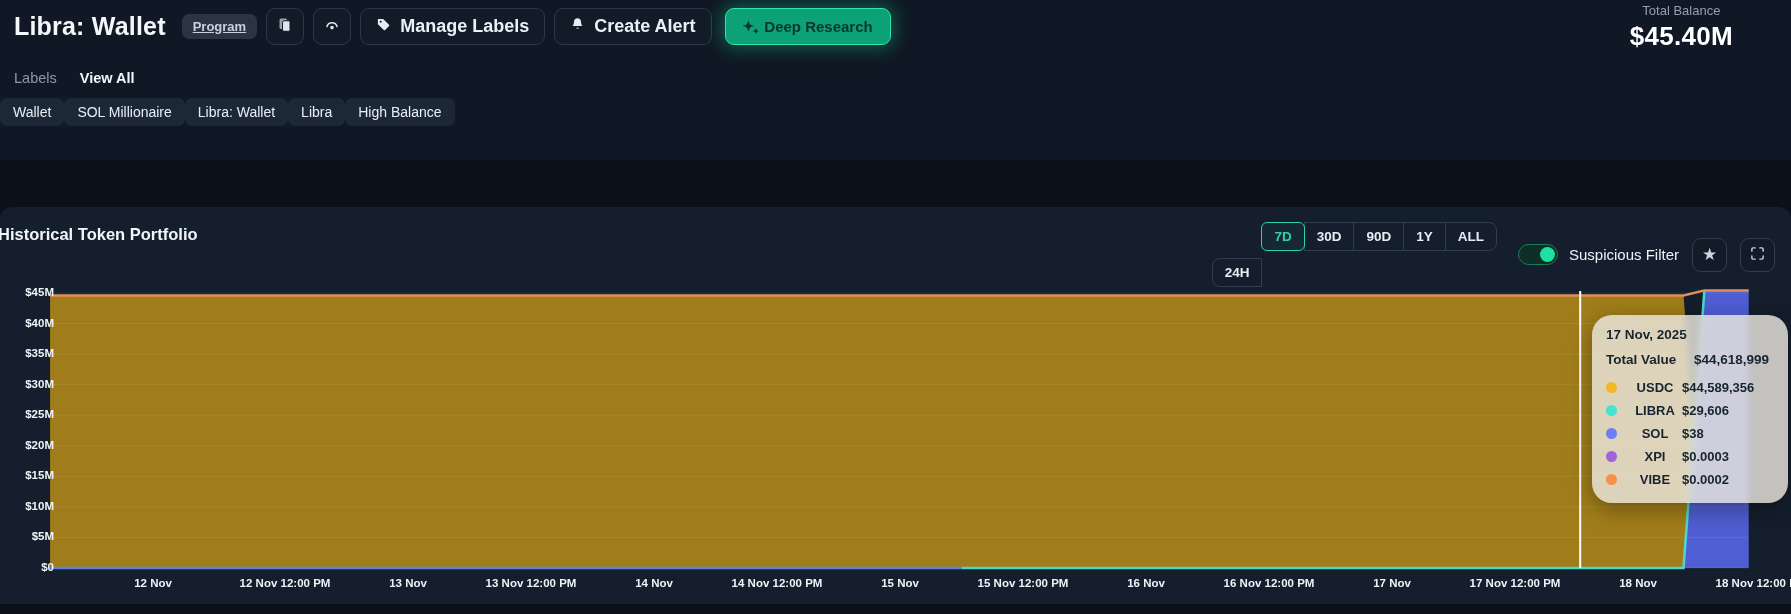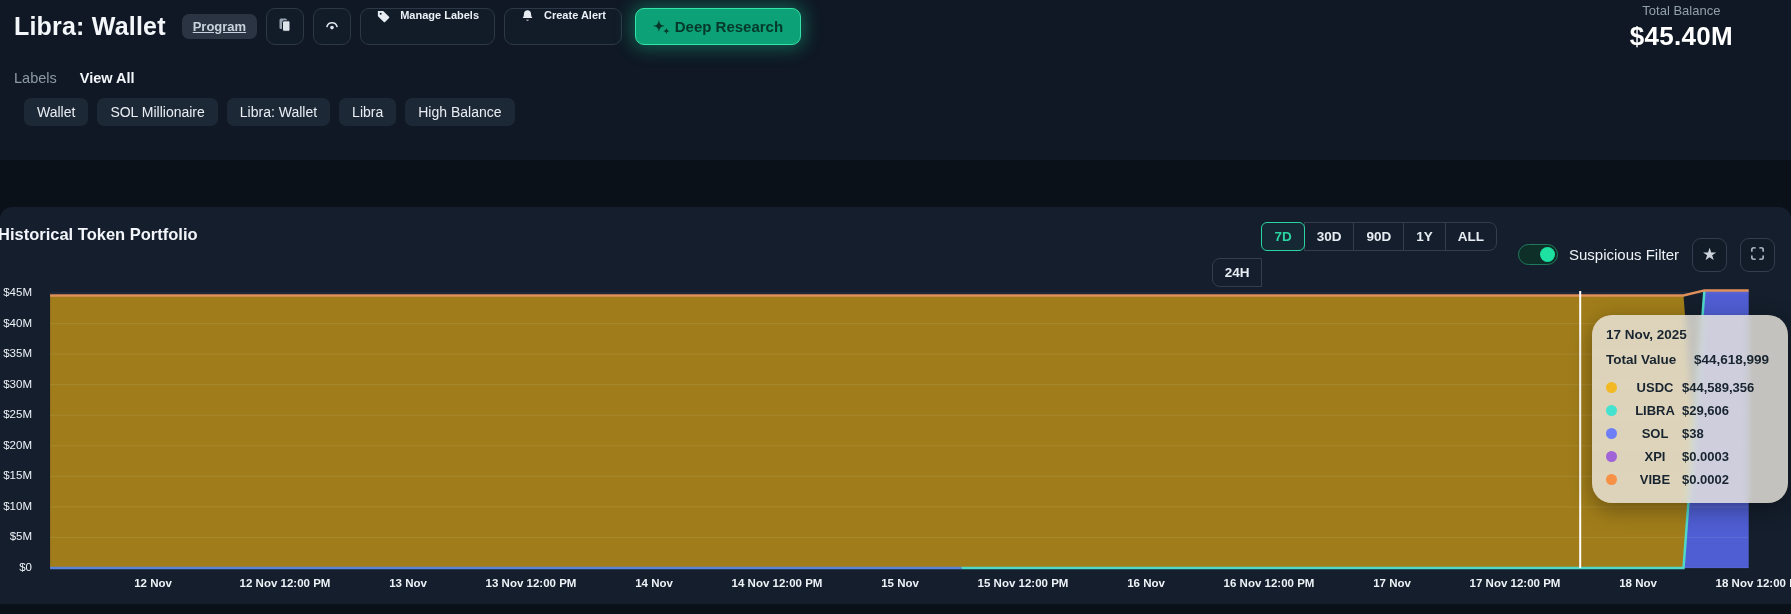--- a/index.html
+++ b/index.html
@@ -8,36 +8,36 @@
     position:relative; width:1791px; height:614px; overflow:hidden;
     background:#0a1119; font-family:"Liberation Sans", sans-serif; color:#eef2f6;
   }
   
   .top-section { position:absolute; left:0; top:0; width:100%; height:160px; background:#0f1824; }
   .header-row { position:absolute; left:14px; top:7px; display:flex; align-items:center; gap:9px; height:38px; }
   .page-title { margin:0 7px 0 0; font-size:25px; font-weight:700; color:#f4f7fa; letter-spacing:.2px; white-space:nowrap; }
   .badge { background:#2a3442; color:#c9d2dc; font-size:13px; font-weight:600; padding:5px 11px; border-radius:7px;text-decoration:underline; }
   .iconbtn { width:38px; height:37px; display:flex; align-items:center; justify-content:center;
     background:#121b28; border:1px solid #2c3848; border-radius:9px; cursor:pointer; }
-  .pillbtn { height:37px; display:flex; gap:9px; padding:0 15px;
+  .pillbtn { height:37px; display:flex; align-items:center; gap:9px; padding:0 15px;
     background:#121b28; border:1px solid #2c3848; border-radius:9px; color:#eaf0f5;
-    font-family:inherit; font-size:11px; font-weight:600; cursor:pointer; white-space:nowrap; }
+    font-family:inherit; font-size:18px; font-weight:600; cursor:pointer; white-space:nowrap; }
   .drbtn { height:37px; display:flex; align-items:center; gap:10px; padding:0 17px; margin-left:4px;
     background:#0ca176; border:1px solid #35e2a7; border-radius:9px; color:#05382a;
     font-family:inherit; font-size:15px; font-weight:600; cursor:pointer; white-space:nowrap;
     box-shadow:0 0 18px 3px rgba(24,214,155,.38); }
   .sparkle { position:relative; font-size:14px; line-height:1; color:#05382a; }
   .sparkle:after { content:"\2726"; position:absolute; font-size:8px; right:-5px; bottom:-3px; }
   .balance { position:absolute; right:58px; top:3px; text-align:center; }
   .balance-label { font-size:13px; color:#93a0ad; margin-bottom:3px; }
   .balance-value { font-size:26px; font-weight:700; color:#ffffff; letter-spacing:.3px; }
   .labels-row { position:absolute; left:14px; top:70px; display:flex; gap:23px; align-items:baseline; }
   .labels-title { color:#8d99a6; font-size:14.5px; }
   .view-all { color:#f2f6fa; font-size:14.5px; font-weight:700; cursor:pointer; text-decoration:none; }
-  .tags { position:absolute; left:24px; top:98px; display:flex; gap:9px; }
+  .tags { position:absolute; left:0; top:98px; display:flex; }
   .tag { height:28px; padding:0 13px; display:flex; align-items:center; background:#1d2836;
     border-radius:7px; color:#e9eef4; font-size:14px; cursor:pointer; white-space:nowrap; }
   
   .chart-panel { position:absolute; left:0; top:207px; width:100%; height:397px;
     background:#141e2c; border-radius:12px 12px 0 0; z-index:1; }
   .chart-title { position:absolute; left:-2px; top:18px; margin:0; font-size:16.5px; font-weight:700; color:#f2f5f9; }
   .controls { position:absolute; right:16px; top:15px; display:flex; align-items:center; gap:13px; }
   .ranges { display:flex; }
   .rangebtn { height:29px; padding:0 12px; background:transparent; border:1px solid #323e4f;
     color:#e7edf3; font-family:inherit; font-size:13.5px; font-weight:700; cursor:pointer; margin-left:-1px; }
@@ -47,21 +47,21 @@
     background:rgba(43,212,163,.06); position:relative; z-index:2; }
   .toggle-wrap { display:flex; align-items:center; gap:11px; cursor:pointer; margin-left:8px; }
   .toggle { position:relative; width:40px; height:21px; border-radius:11px; background:#0e2f27; border:1px solid #1f7a5b; display:inline-block; }
   .toggle .knob { position:absolute; right:2px; top:2px; width:15px; height:15px; border-radius:50%; background:#1ee0a1; }
   .toggle-label { font-size:15px; color:#eef2f6; }
   .sqbtn { width:35px; height:34px; display:flex; align-items:center; justify-content:center;
     background:#121b28; border:1px solid #323e4f; border-radius:9px; cursor:pointer; color:#ccd3da; }
   .star-glyph { font-size:17px; line-height:1; color:#ccd3da; }
   
   .chart-svg { position:absolute; left:0; top:0; width:1791px; height:614px; z-index:2; pointer-events:none; }
-  .ylabel { position:absolute; left:0; width:32px; text-align:right; font-size:11.5px; font-weight:400; color:#eef3f8; z-index:3; }
+  .ylabel { position:absolute; left:0; width:54px; text-align:right; font-size:11.5px; font-weight:700; color:#eef3f8; z-index:3; }
   .xlabel { position:absolute; top:577px; transform:translateX(-50%); white-space:nowrap;
     font-size:11.5px; font-weight:700; color:#eef3f8; z-index:3; }
   
   .tooltip { position:absolute; left:1592px; top:315px; width:196px; z-index:5;
     background:rgba(234,231,222,.82); backdrop-filter:blur(3px); border-radius:20px;
     padding:12px 14px; color:#18242f; box-shadow:0 6px 22px rgba(0,0,0,.35); }
   .tt-date { font-size:13.5px; font-weight:700; margin-bottom:10px; }
   .tt-total { display:flex; font-size:13.5px; font-weight:700; margin-bottom:9px; }
   .tt-total-label { width:88px; }
   .tt-row { display:flex; align-items:center; height:23px; font-size:13px; font-weight:700;text-align:center; }

